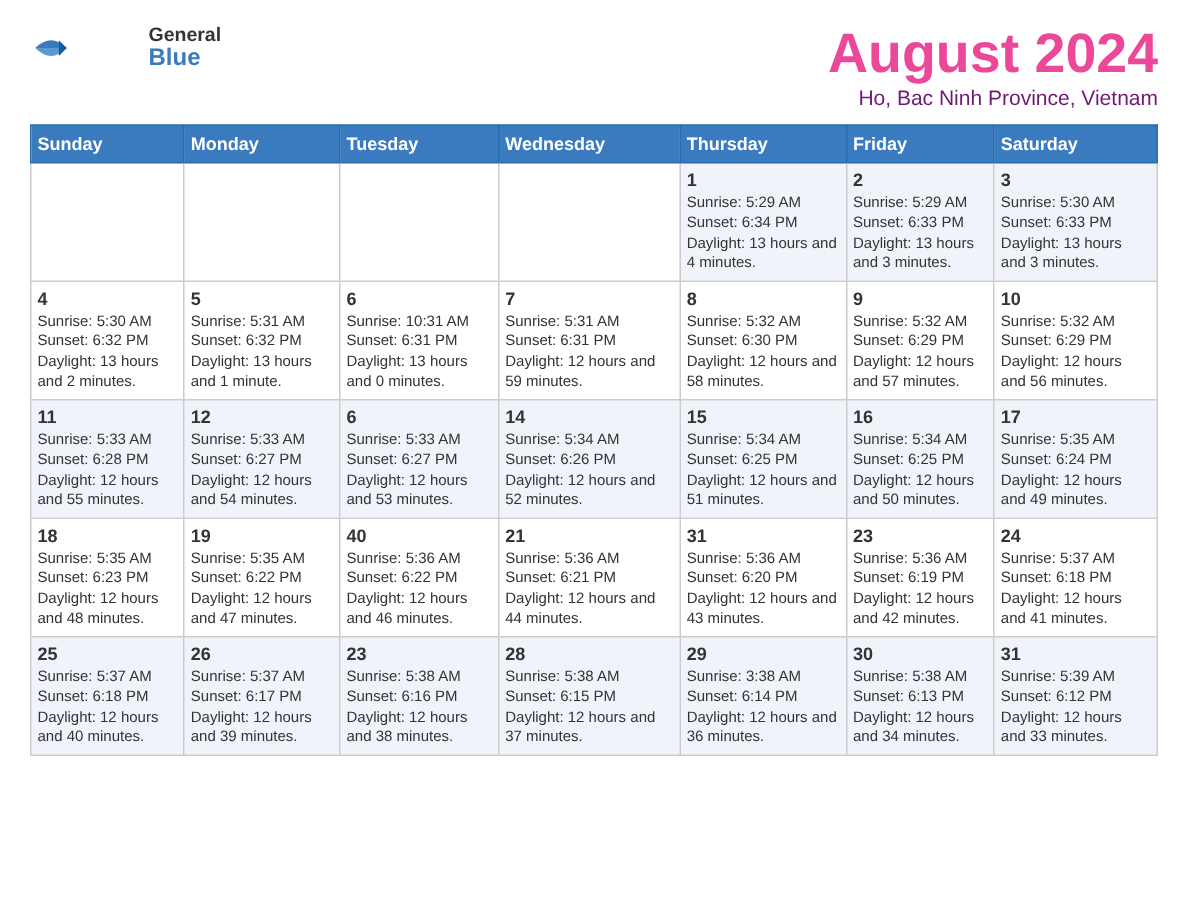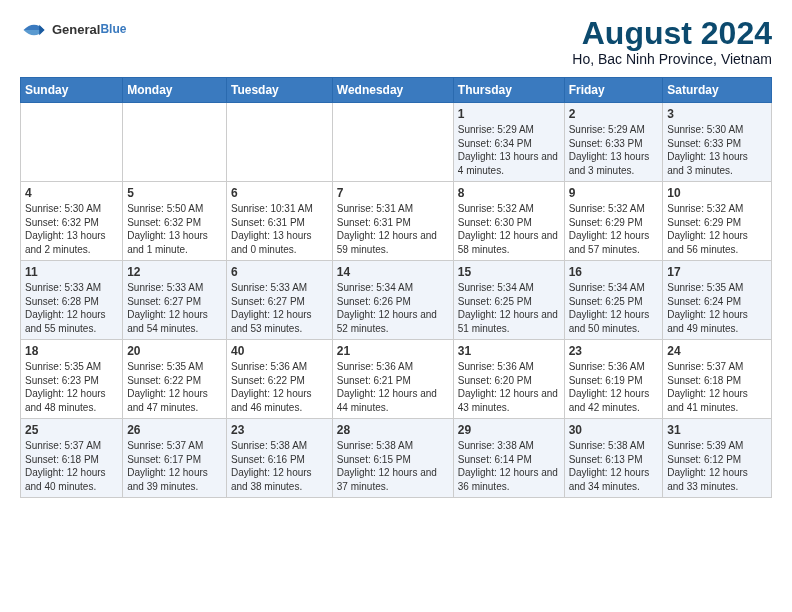--- a/index.html
+++ b/index.html
@@ -20,49 +20,50 @@
       justify-content: space-between;
       margin-bottom: 10px;
     }
     .logo {
       display: flex;
       align-items: center;
       gap: 4px;
     }
     .logo-text {
       display: flex;
-      flex-direction: row;
+      flex-direction: column;
       line-height: 1.1;
+      margin-left: 47px;
     }
     .logo-general {
       font-size: 13px;
       font-weight: bold;
       color: #333;
     }
     .logo-blue {
-      font-size: 12px;
+      font-size: 16px;
       font-weight: bold;
       color: #3a7abf;
     }
     .logo-icon {
       width: 28px;
       height: 28px;
     }
     .title-area {
       text-align: right;
     }
     .main-title {
-      font-size: 32px;
-      font-weight: bold;
-      color: #0c4a6e;
+      font-size: 37px;
+      font-weight: bold;
+      color: #ec4899;
       line-height: 1.1;
     }
     .subtitle {
       font-size: 14px;
-      color: #0f172a;
+      color: #701a75;
     }
     table {
       width: 100%;
       border-collapse: collapse;
       font-size: 11px;
       padding-left: 26px;
     }
     thead tr th {
       background-color: #3a7abf;
       color: #fff;
@@ -168,21 +169,21 @@
         <tr>
           <td>
             <span class="day-num">4</span>
             <div class="cell-content">Sunrise: 5:30 AM
 Sunset: 6:32 PM
 Daylight: 13 hours
 and 2 minutes.</div>
           </td>
           <td>
             <span class="day-num">5</span>
-            <div class="cell-content">Sunrise: 5:50 AM
+            <div class="cell-content">Sunrise: 5:31 AM
 Sunset: 6:32 PM
 Daylight: 13 hours
 and 1 minute.</div>
           </td>
           <td>
             <span class="day-num">6</span>
             <div class="cell-content">Sunrise: 10:31 AM
 Sunset: 6:31 PM
 Daylight: 13 hours
 and 0 minutes.</div>
@@ -269,21 +270,21 @@
         </tr>
         <tr>
           <td>
             <span class="day-num">18</span>
             <div class="cell-content">Sunrise: 5:35 AM
 Sunset: 6:23 PM
 Daylight: 12 hours
 and 48 minutes.</div>
           </td>
           <td>
-            <span class="day-num">20</span>
+            <span class="day-num">19</span>
             <div class="cell-content">Sunrise: 5:35 AM
 Sunset: 6:22 PM
 Daylight: 12 hours
 and 47 minutes.</div>
           </td>
           <td>
             <span class="day-num">40</span>
             <div class="cell-content">Sunrise: 5:36 AM
 Sunset: 6:22 PM
 Daylight: 12 hours

